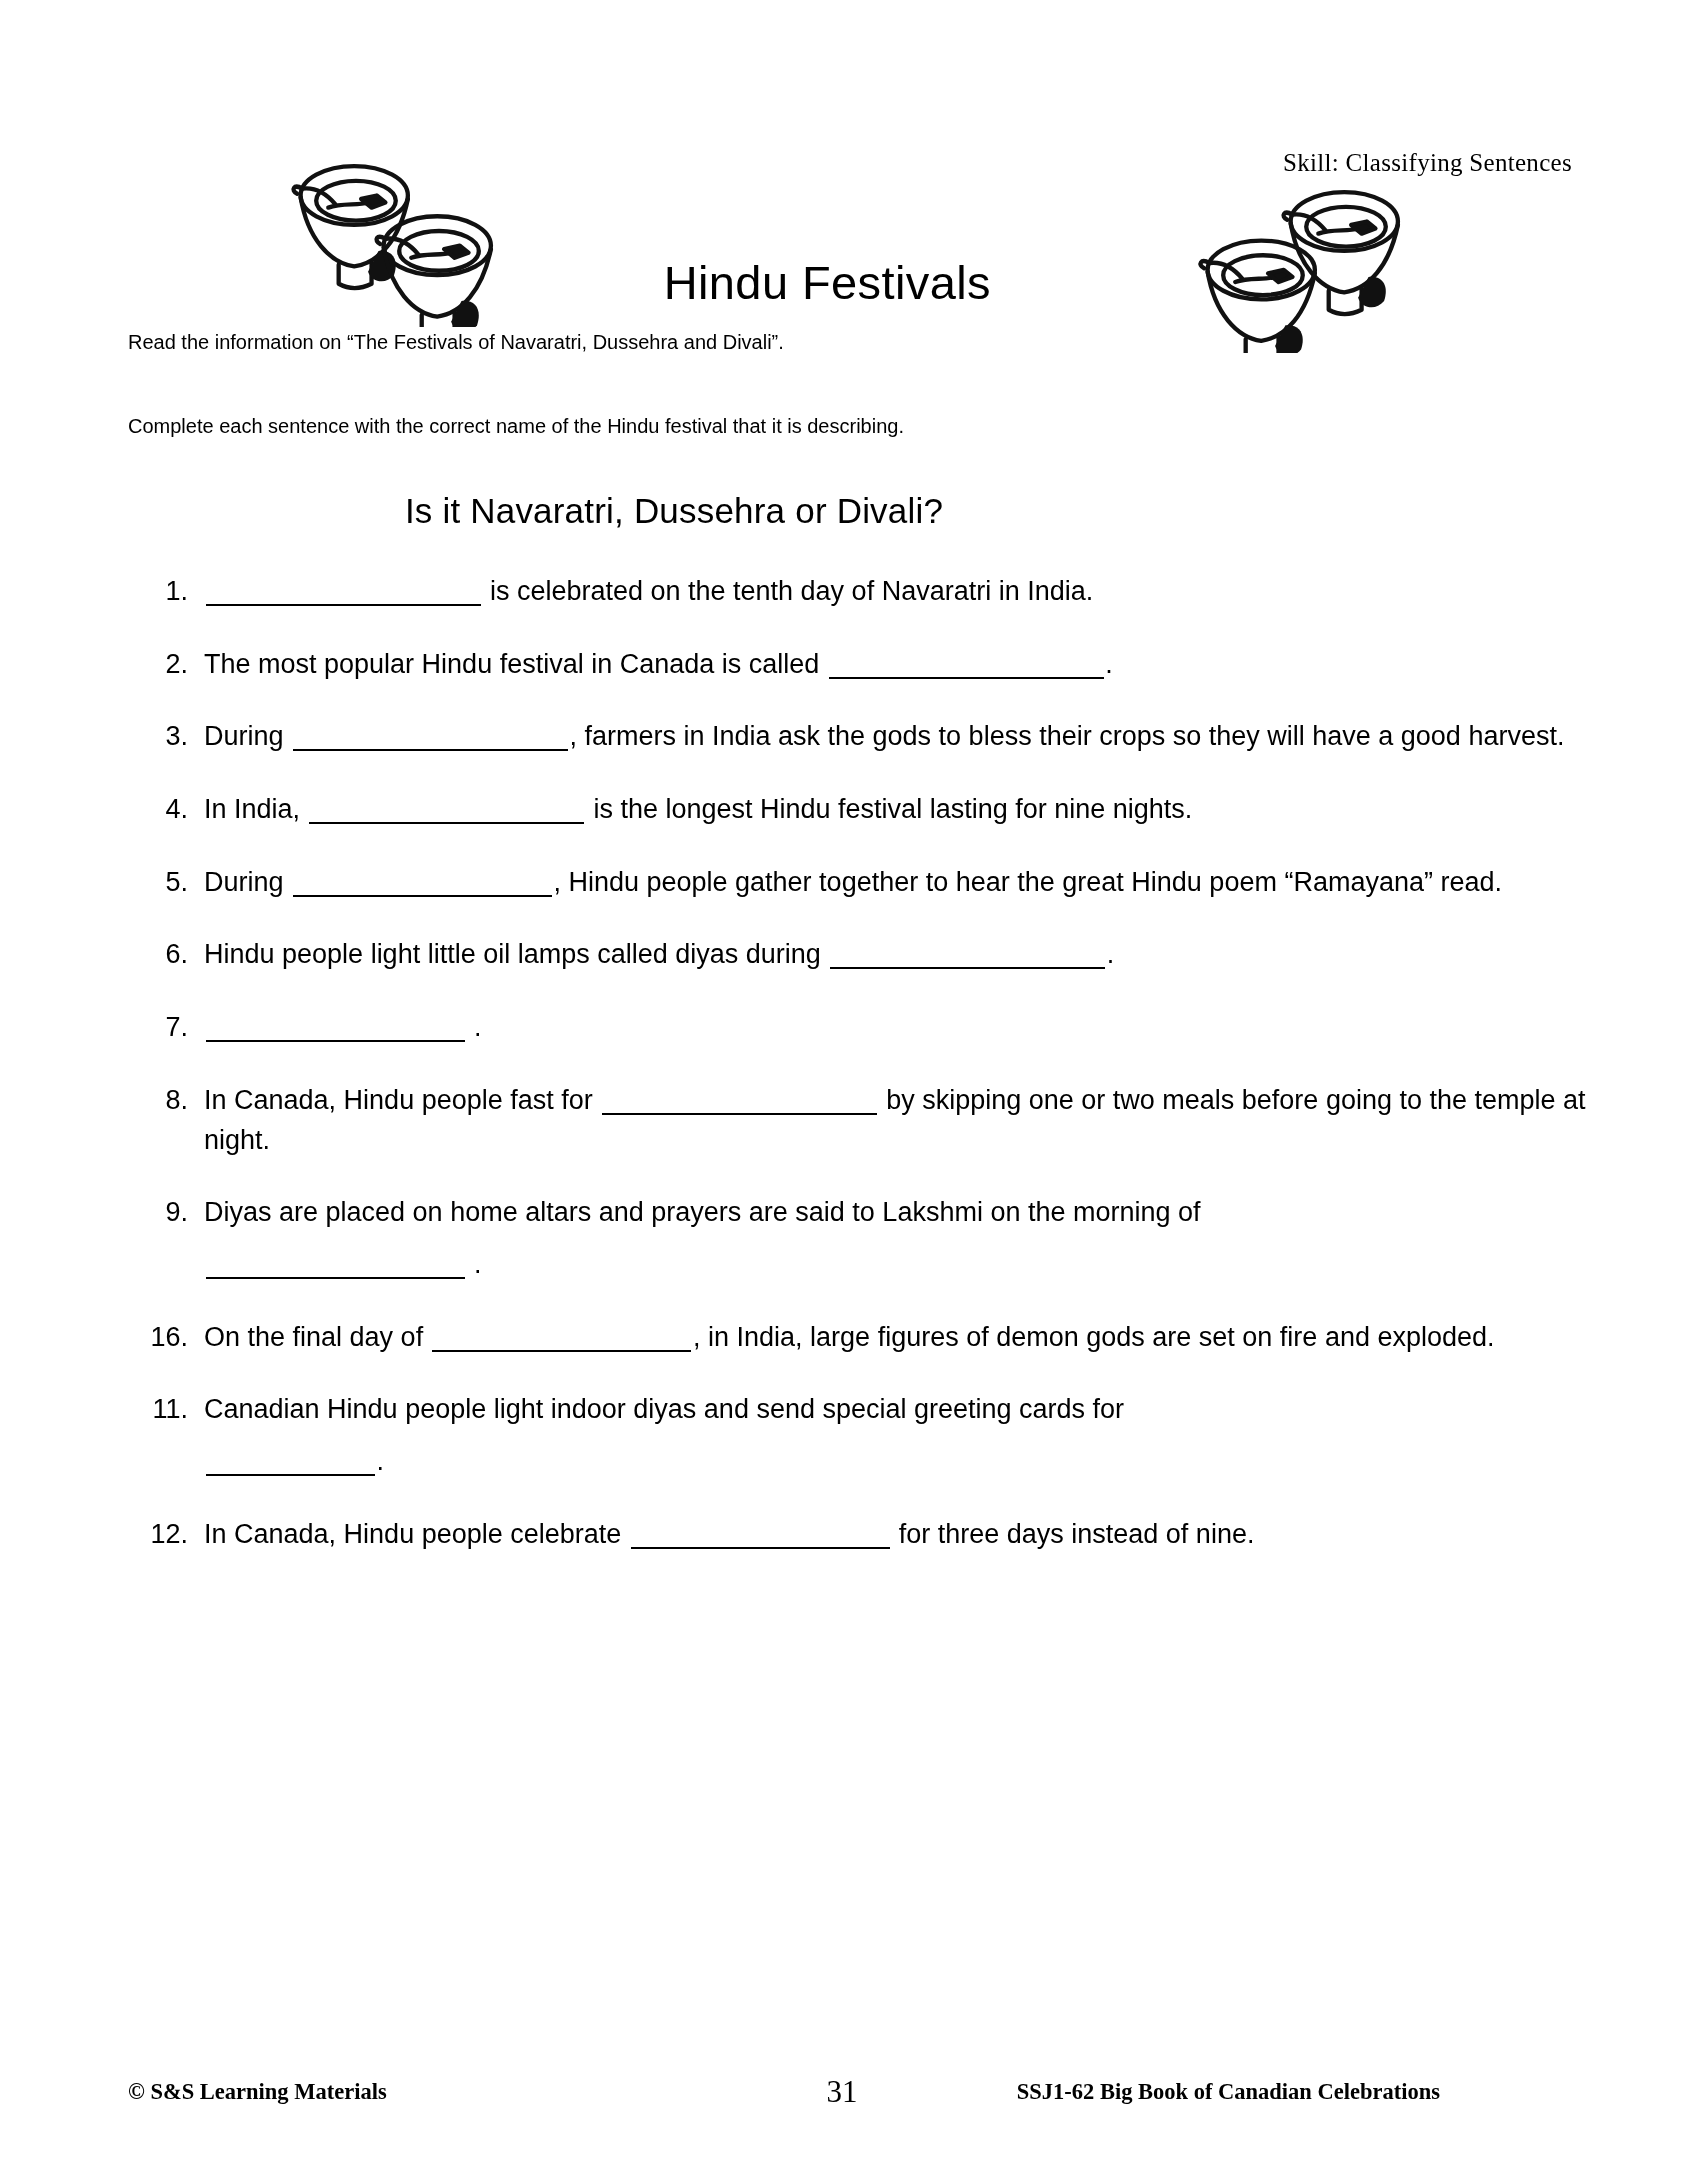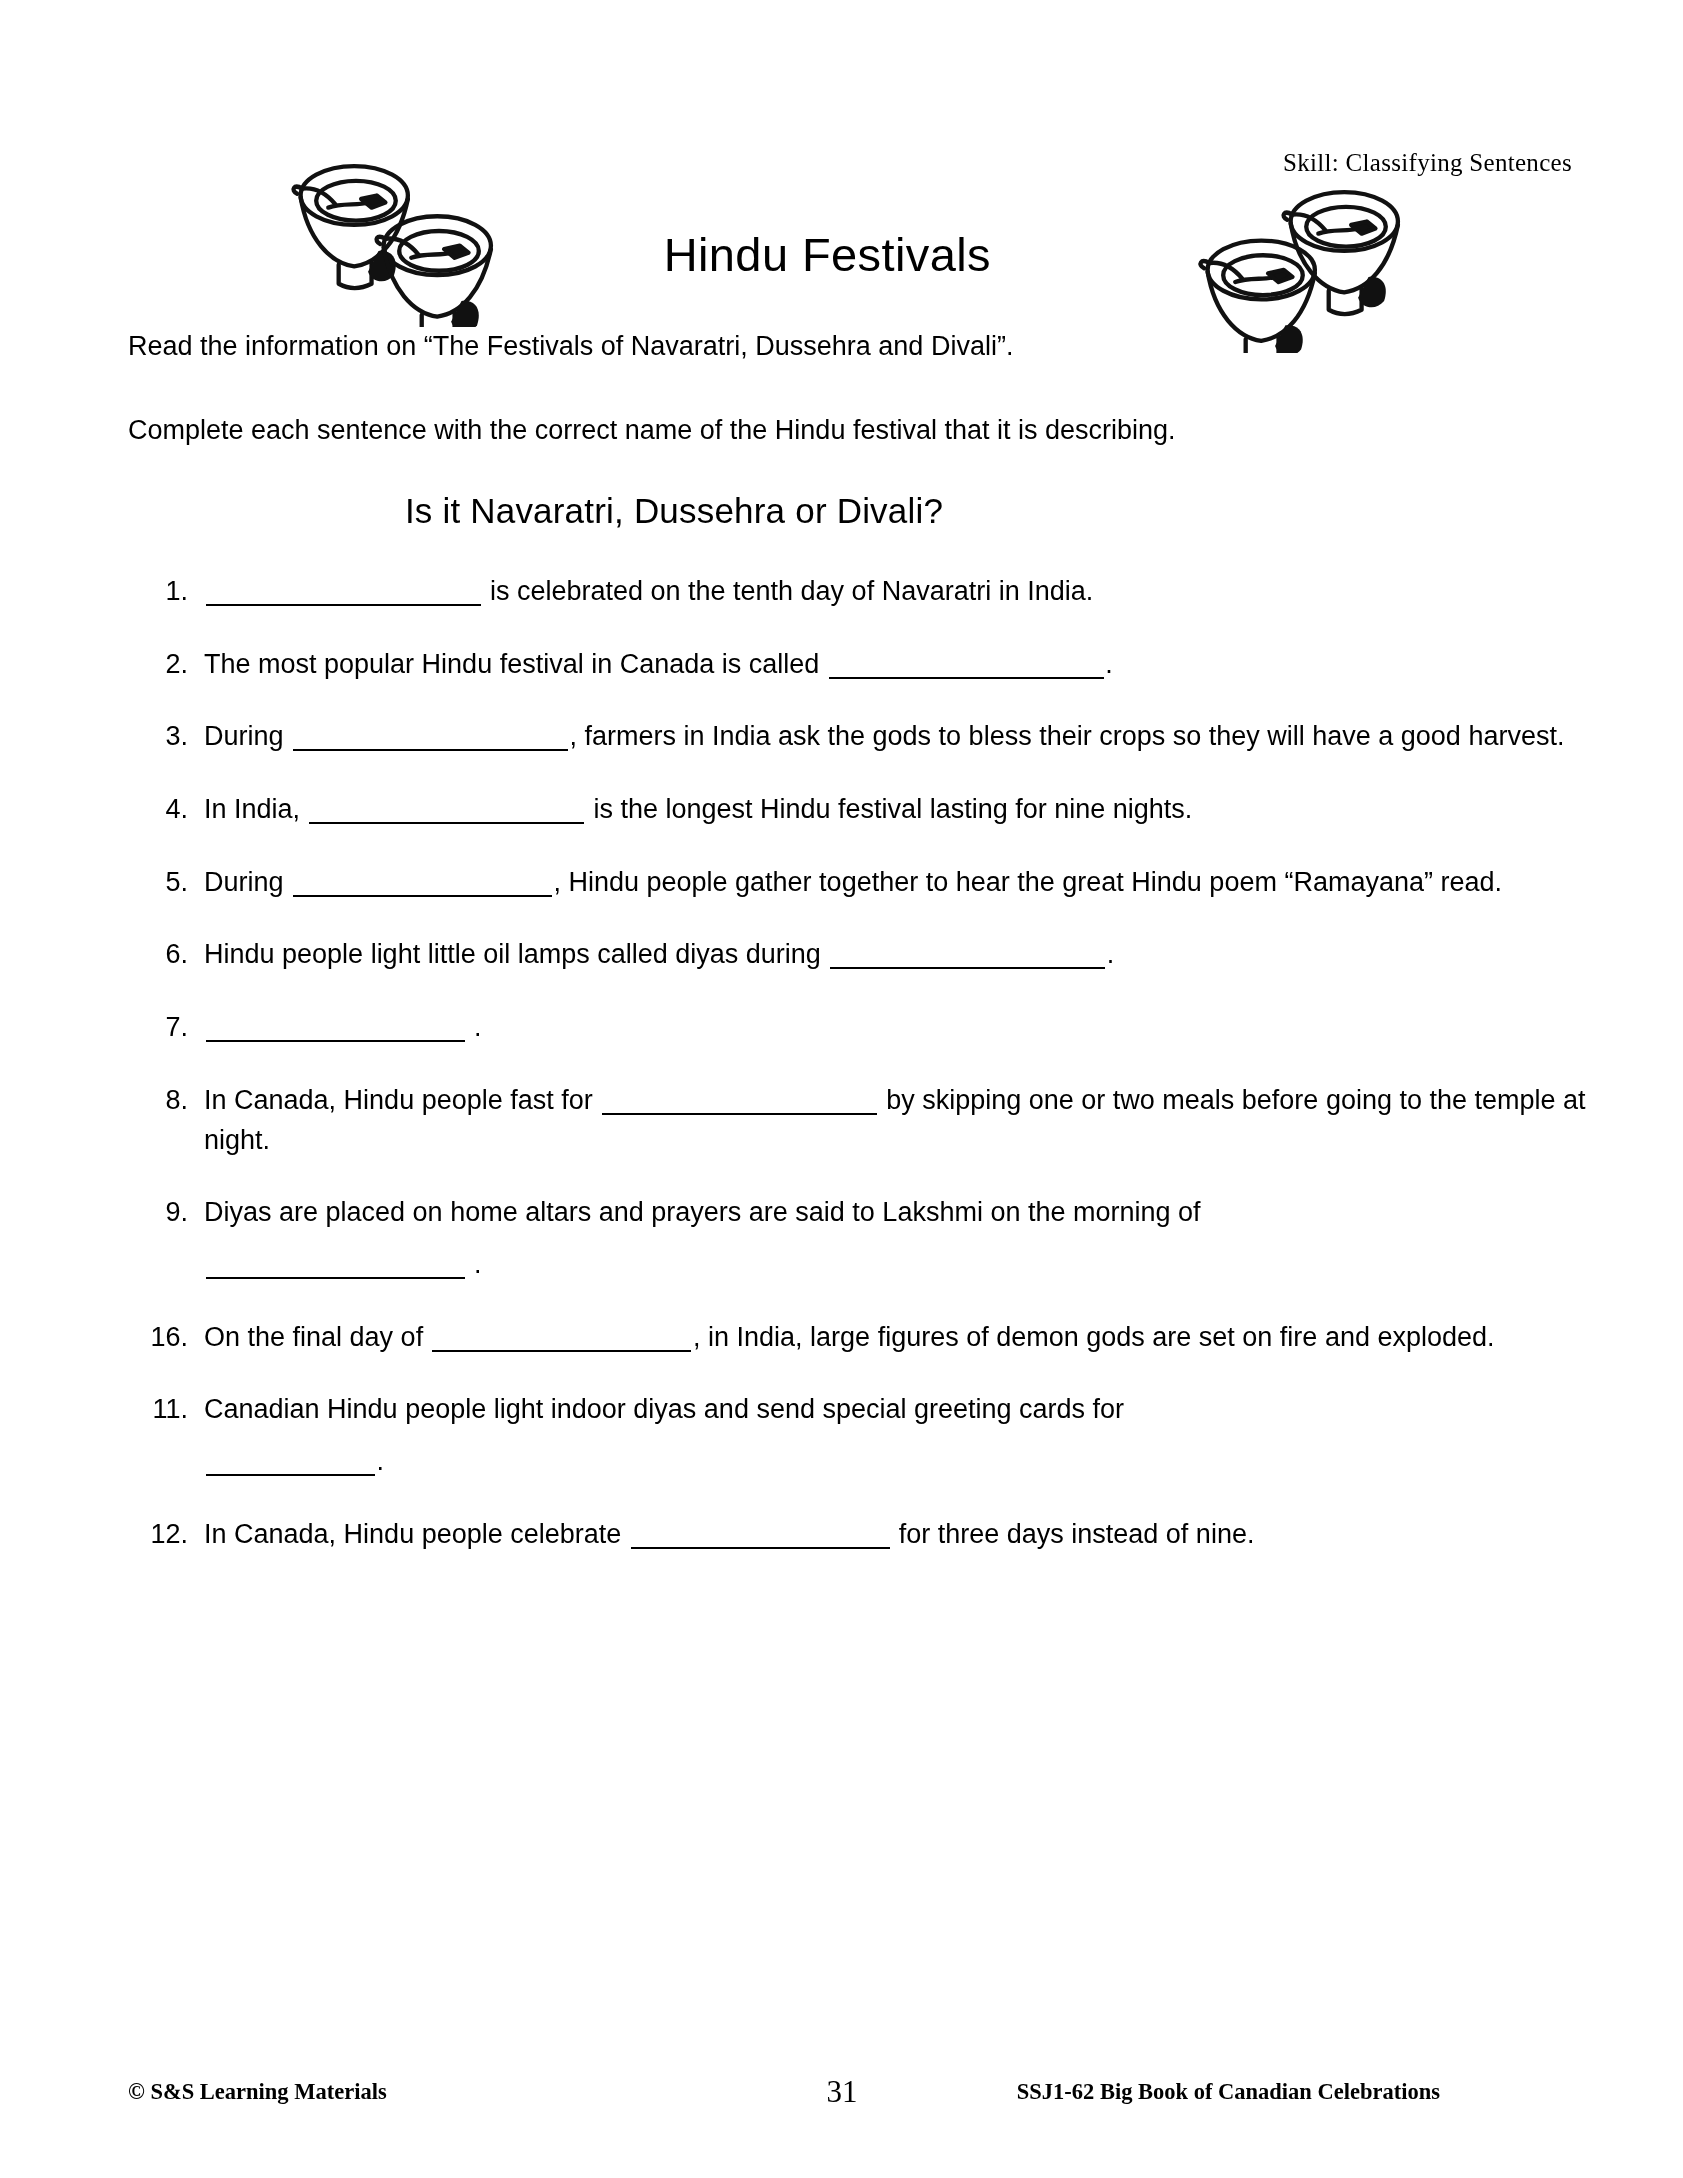--- a/index.html
+++ b/index.html
@@ -38,38 +38,39 @@
     left: 0;
     width: 1684px;
     text-align: center;
     font-size: 47px;
     letter-spacing: 0.4px;
     font-weight: 400;
   }
   .title-inner {
     display: inline-block;
     transform: translateX(-14.7px);
+    margin-top: 28px;
   }
 
   .clip-left {
     position: absolute;
     top: 154px;
     left: 285px;
   }
   .clip-right {
     position: absolute;
     top: 180px;
     left: 1192px;
   }
 
   
   .instr {
     position: absolute;
     left: 128px;
-    font-size: 27px;
+    font-size: 20px;
     line-height: 1.32;
     white-space: nowrap;
   }
   .instr-1 { top: 329px; }
   .instr-2 { top: 413px; }
 
   .subhead {
     position: absolute;
     top: 491px;
     left: 0;

